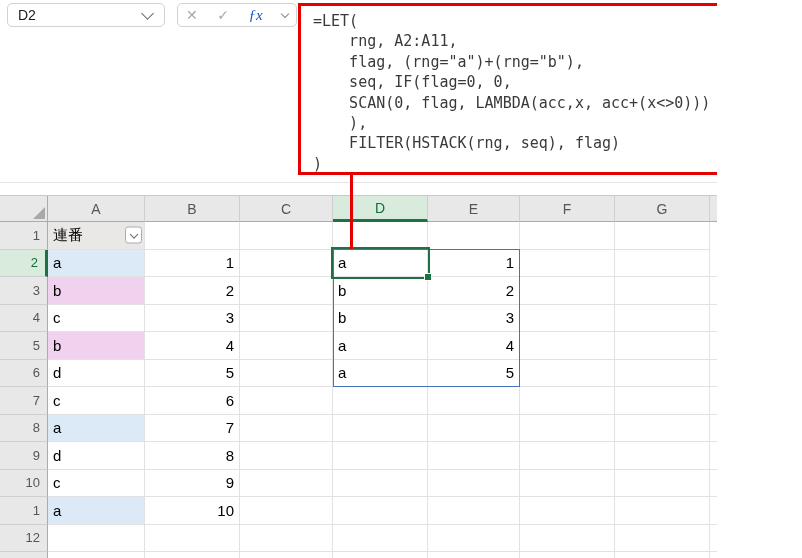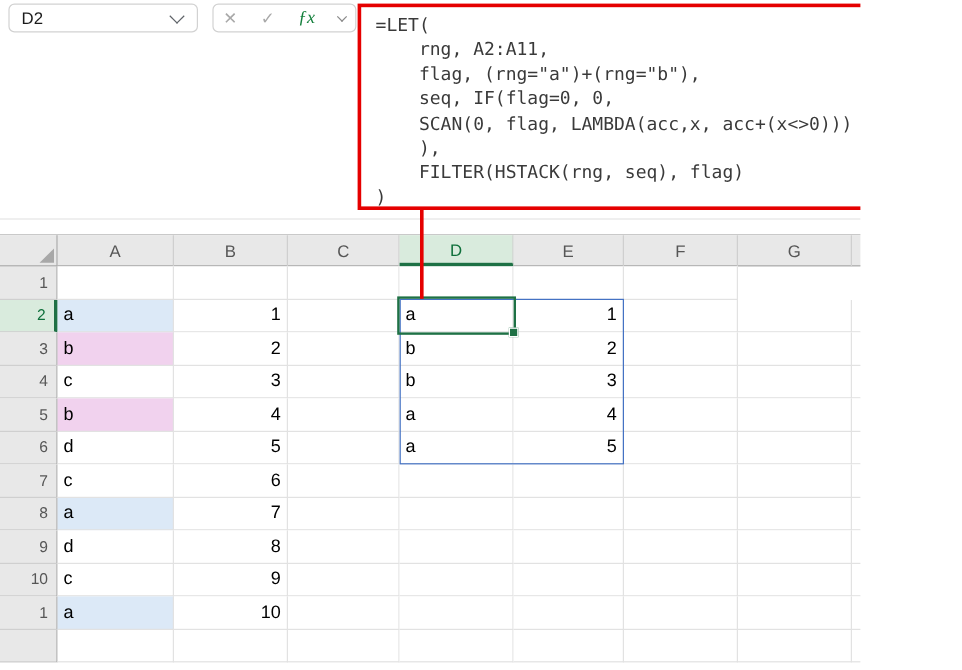--- a/index.html
+++ b/index.html
@@ -10,21 +10,21 @@
            border-radius:5px;background:#fff;display:flex;align-items:center;box-sizing:border-box;}
   .namebox .val{padding-left:10px;font-size:14px;color:#1b1b1b;flex:1;}
   .chev{width:8px;height:8px;border-right:1.4px solid #5f6368;border-bottom:1.4px solid #5f6368;
         transform:rotate(45deg);margin-top:-4px;}
   .namebox .chev{margin-right:12px;}
   .fbargroup{position:absolute;left:177px;top:3px;width:120px;height:24px;border:1px solid #D2D2D2;
              border-radius:5px;background:#fff;display:flex;align-items:center;justify-content:space-between;
              box-sizing:border-box;padding:0 8px;}
   .icx{color:#A9A9A9;font-size:14px;line-height:1;}
   .icchk{color:#A9A9A9;font-size:14px;line-height:1;}
-  .icfx{color:#15803d;font-size:15px;font-style:italic;font-family:"Liberation Serif","DejaVu Serif",serif;}
+  .icfx{color:#1d4ed8;font-size:15px;font-style:italic;font-family:"Liberation Serif","DejaVu Serif",serif;}
   .minichev{width:5px;height:5px;border-right:1.2px solid #8a8a8a;border-bottom:1.2px solid #8a8a8a;
             transform:rotate(45deg);margin-top:-2px;}
   .topdivider{position:absolute;left:0;top:182px;width:802px;height:1px;background:#E4E4E4;}
   
   .callout{position:absolute;left:298px;top:3px;width:490px;height:172px;background:#fff;
            border:3px solid var(--callout-red,#E50000);box-sizing:border-box;z-index:30;}
   .callout pre{margin:0;padding:5px 0 16px 12px;font-family:"DejaVu Sans Mono","Liberation Mono",monospace;
                font-size:15px;line-height:20.4px;color:#3a3a3a;}
   .leader{position:absolute;left:350px;top:172px;width:3px;height:77px;background:var(--callout-red,#E50000);z-index:29;}
   
@@ -92,20 +92,23 @@
         <div class="colh">B</div>
         <div class="colh">C</div>
         <div class="colh sel">D</div>
         <div class="colh">E</div>
         <div class="colh">F</div>
         <div class="colh">G</div>
         <div class="colh">H</div>
       </div>
       <div class="grow">
         <div class="rowh">1</div>
+        <div class="cell f-th">連番<div class="fbtn">
+            <div class="chevsm"></div>
+          </div></div>
         <div class="cell"></div>
         <div class="cell"></div>
         <div class="cell"></div>
         <div class="cell"></div>
         <div class="cell"></div>
         <div class="cell"></div>
       </div>
       <div class="grow">
         <div class="rowh sel">2</div>
         <div class="cell f-blue">a</div>
@@ -202,20 +205,31 @@
         <div class="cell"></div>
         <div class="cell"></div>
         <div class="cell"></div>
         <div class="cell"></div>
         <div class="cell"></div>
       </div>
       <div class="grow">
         <div class="rowh">1</div>
         <div class="cell f-blue">a</div>
         <div class="cell num">10</div>
+        <div class="cell"></div>
+        <div class="cell"></div>
+        <div class="cell"></div>
+        <div class="cell"></div>
+        <div class="cell"></div>
+        <div class="cell"></div>
+      </div>
+      <div class="grow">
+        <div class="rowh">12</div>
+        <div class="cell"></div>
+        <div class="cell"></div>
         <div class="cell"></div>
         <div class="cell"></div>
         <div class="cell"></div>
         <div class="cell"></div>
         <div class="cell"></div>
         <div class="cell"></div>
       </div>
       <div class="grow">
         <div class="rowh"></div>
         <div class="cell"></div>

